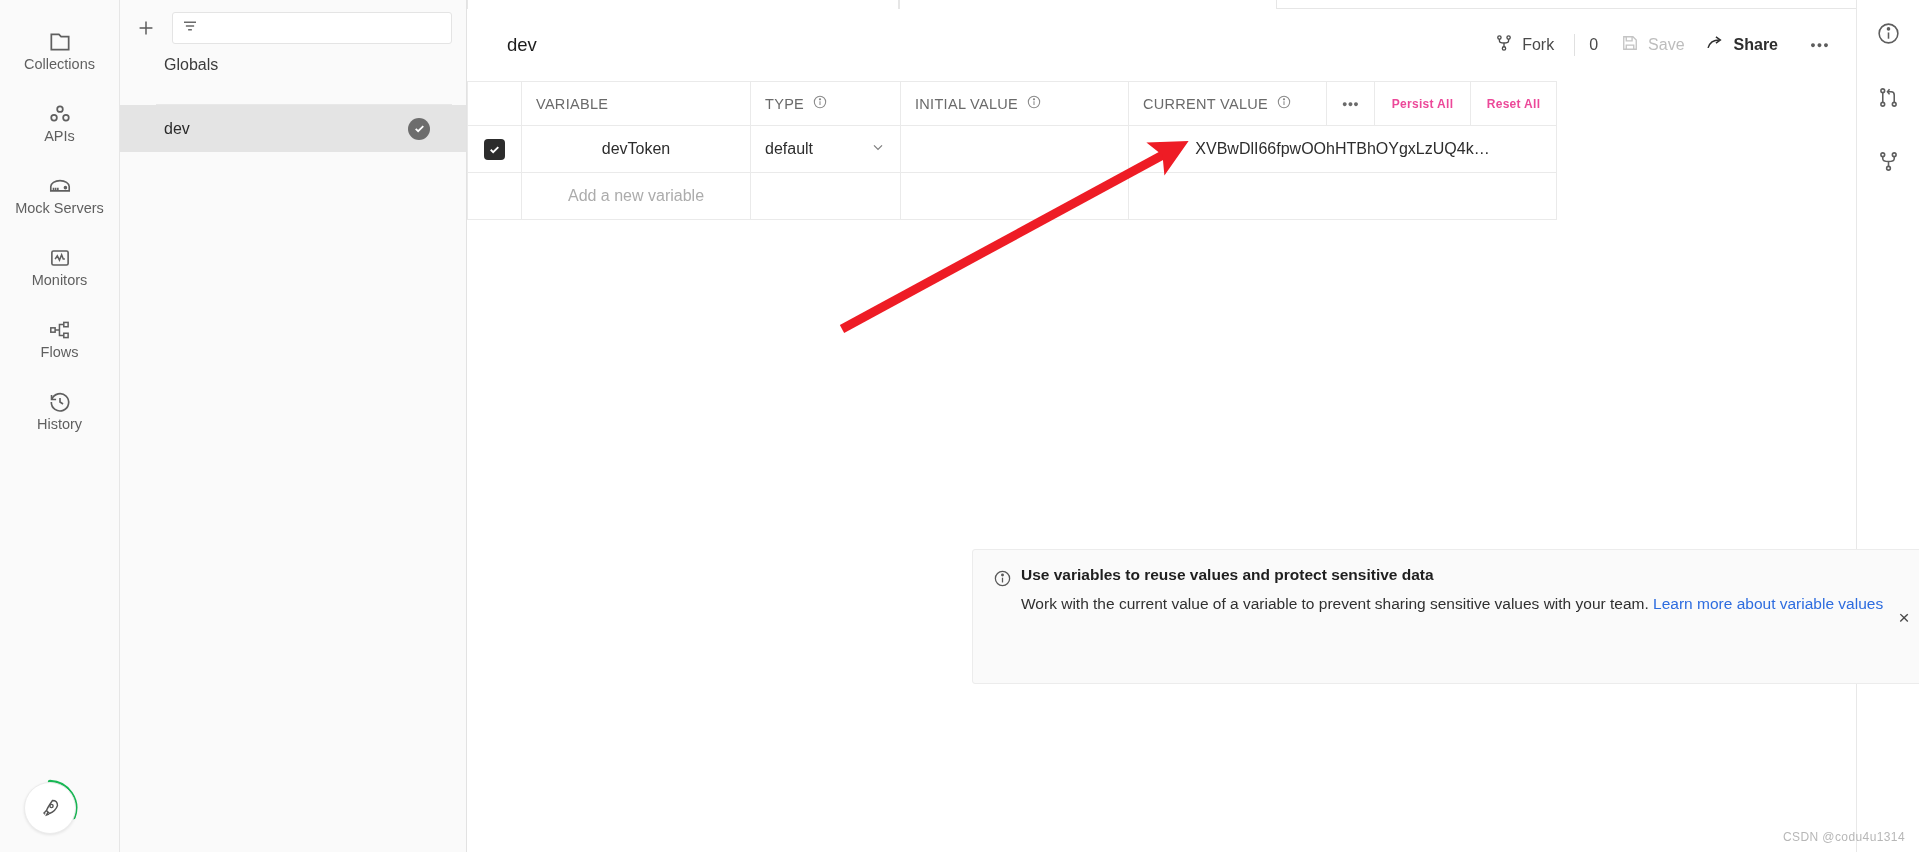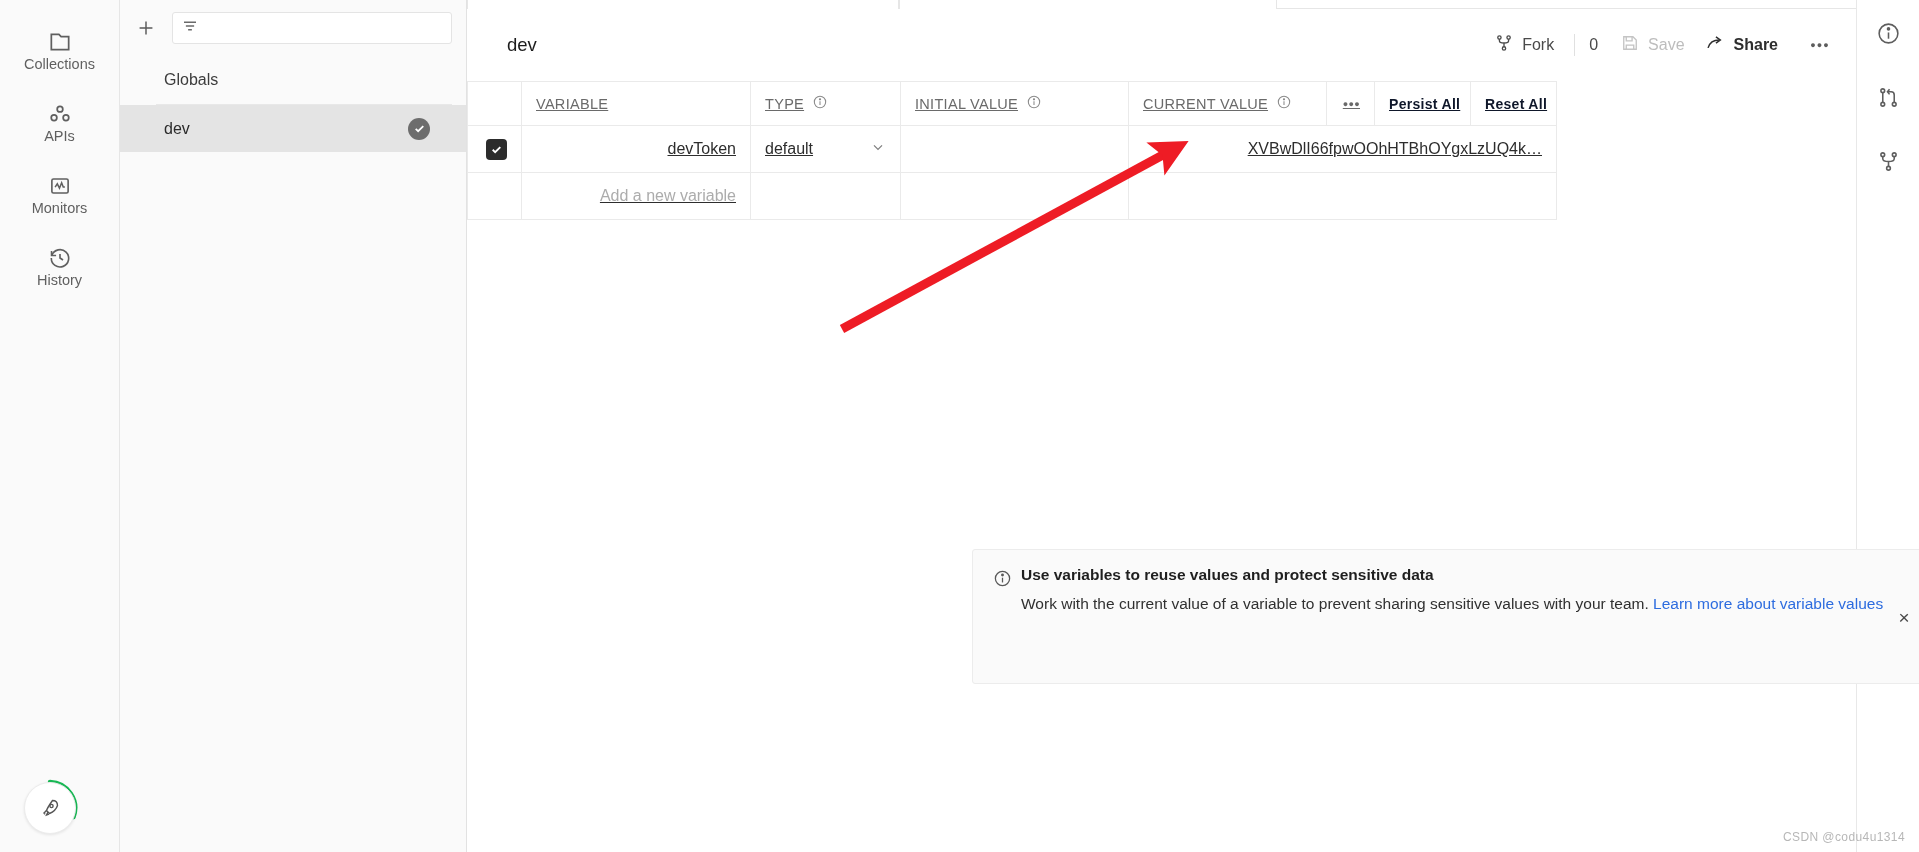--- a/index.html
+++ b/index.html
@@ -77,21 +77,21 @@
     flex: 1; height: 32px;
     border: 1px solid #e4e4e4;
     background: #ffffff;
     border-radius: 3px;
     display: flex; align-items: center;
     padding: 0 8px;
     cursor: text;
   }
   .globals-row {
     height: 48px;
-    display: flex; align-items: center;
+    display: flex; align-items: flex-start;
     padding-left: 44px;
     font-size: 16px; color: #3c3c3c;
     cursor: pointer;
   }
   .sep { height: 1px; background: #e8e8e8; margin: 0 14px 0 36px; }
   .env-row {
     height: 47px;
     display: flex; align-items: center;
     padding-left: 44px; padding-right: 16px;
     font-size: 16px; color: #2b2b2b;
@@ -161,32 +161,31 @@
   .tablewrap { padding: 0 12px 0 0; }
   table.vars {
     width: 1042px;
     margin-left: 0;
     border-collapse: collapse;
     table-layout: fixed;
   }
   table.vars th, table.vars td {
     border: 1px solid #eaeaea;
     height: 47px;
-    text-align: right;
+    text-align: center;
     font-weight: normal;
     vertical-align: middle;
-    text-decoration: underline;
   }
   table.vars th {
     font-size: 14.5px; color: #6a6a6a;
     letter-spacing: 0.3px;
     padding: 0 14px;
     height: 44px;
   }
-  table.vars th.strong-h { color: #0f172a; font-weight: bold; font-size: 14px; }
+  table.vars th.strong-h { color: #ec4899; font-weight: bold; font-size: 12px; }
   table.vars td { font-size: 16px; color: #2d2d2d; padding: 0 14px; }
   .col-chk { width: 54px; }
   .col-var { width: 229px; }
   .col-type { width: 150px; }
   .col-init { width: 228px; }
   .col-cur { width: 198px; }
   .col-dots { width: 48px; }
   .col-persist { width: 96px; }
   .col-reset { width: 86px; }
   .th-inner { display: flex; align-items: center; gap: 8px; }
@@ -271,31 +270,52 @@
         <svg width="26" height="26" viewBox="0 0 24 24" fill="none" stroke="#5f5f5f" stroke-width="1.6">
           <circle cx="12" cy="7.5" r="2.6"></circle>
             <circle cx="6.5" cy="15.5" r="2.6"></circle>
             <circle cx="17.5" cy="15.5" r="2.6"></circle>
         </svg>
       </span>
       <span class="rail-label">APIs</span>
     </div>
 
 
+    <div class="rail-item">
+      <span>
+        <svg width="26" height="26" viewBox="0 0 24 24" fill="none" stroke="#5f5f5f" stroke-width="1.5">
+          <path d="M3.5 12.5c0-3 3.8-5.5 8.5-5.5s8.5 2.5 8.5 5.5v4h-17z"></path>
+          <path d="M6 13.5v2.5M8 13.5v2.5M10 13.5v2.5"></path>
+          <circle cx="17" cy="13.5" r="0.9" fill="#5f5f5f"></circle>
+        </svg>
+      </span>
+      <span class="rail-label">Mock Servers</span>
+    </div>
 
     <div class="rail-item">
       <span>
         <svg width="26" height="26" viewBox="0 0 24 24" fill="none" stroke="#5f5f5f" stroke-width="1.5">
           <rect x="4.5" y="5.5" width="15" height="13" rx="1.5"></rect>
           <path d="M7.5 13l2-3 2 4 2-5 1.5 4h1.5" stroke-width="1.4"></path>
         </svg>
       </span>
       <span class="rail-label">Monitors</span>
     </div>
 
+    <div class="rail-item">
+      <span>
+        <svg width="26" height="26" viewBox="0 0 24 24" fill="none" stroke="#5f5f5f" stroke-width="1.4">
+          <rect x="3.5" y="10" width="4" height="4"></rect>
+          <rect x="15.5" y="5" width="4" height="4"></rect>
+          <rect x="15.5" y="15" width="4" height="4"></rect>
+          <path d="M7.5 12h4v-5h4M11.5 12v5h4"></path>
+        </svg>
+      </span>
+      <span class="rail-label">Flows</span>
+    </div>
 
     <div class="rail-item">
       <span>
         <svg width="26" height="26" viewBox="0 0 24 24" fill="none" stroke="#5f5f5f" stroke-width="1.5">
           <path d="M4.5 9.5A8 8 0 1 1 4 12"></path>
           <path d="M4.2 5.5v4.2h4.2"></path>
           <path d="M12 8.2V12l2.8 1.8"></path>
         </svg>
       </span>
       <span class="rail-label">History</span>

